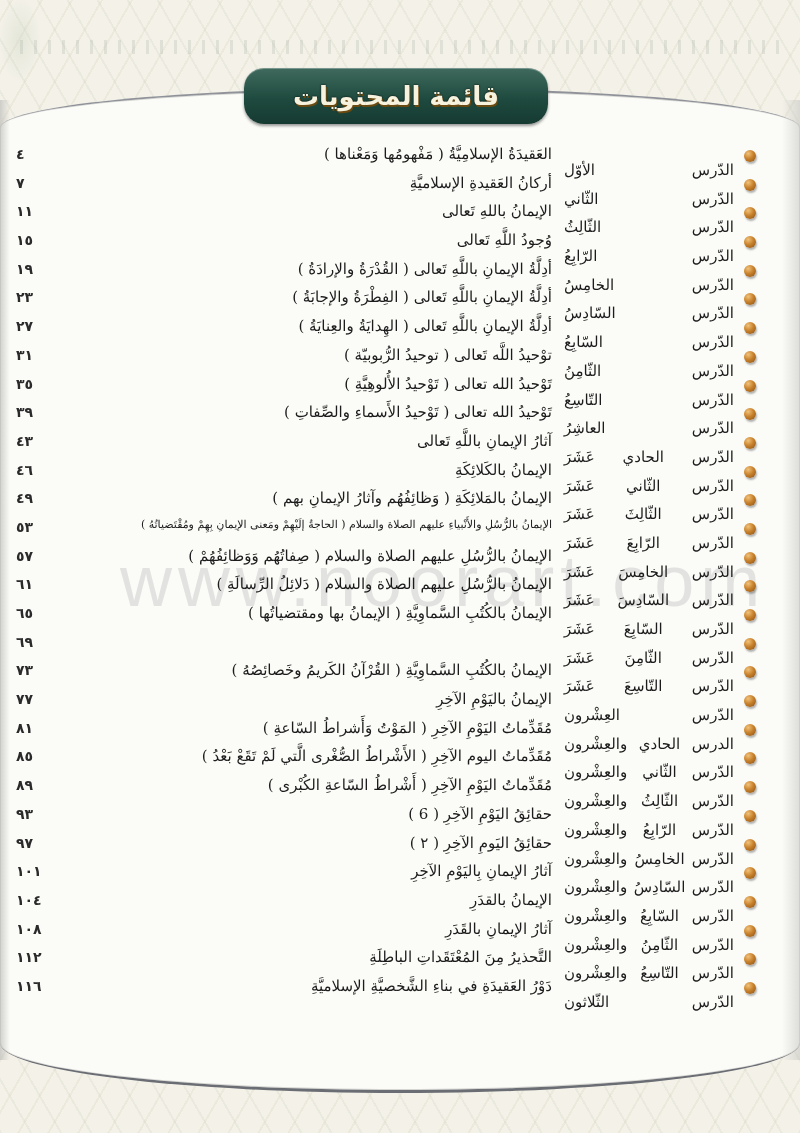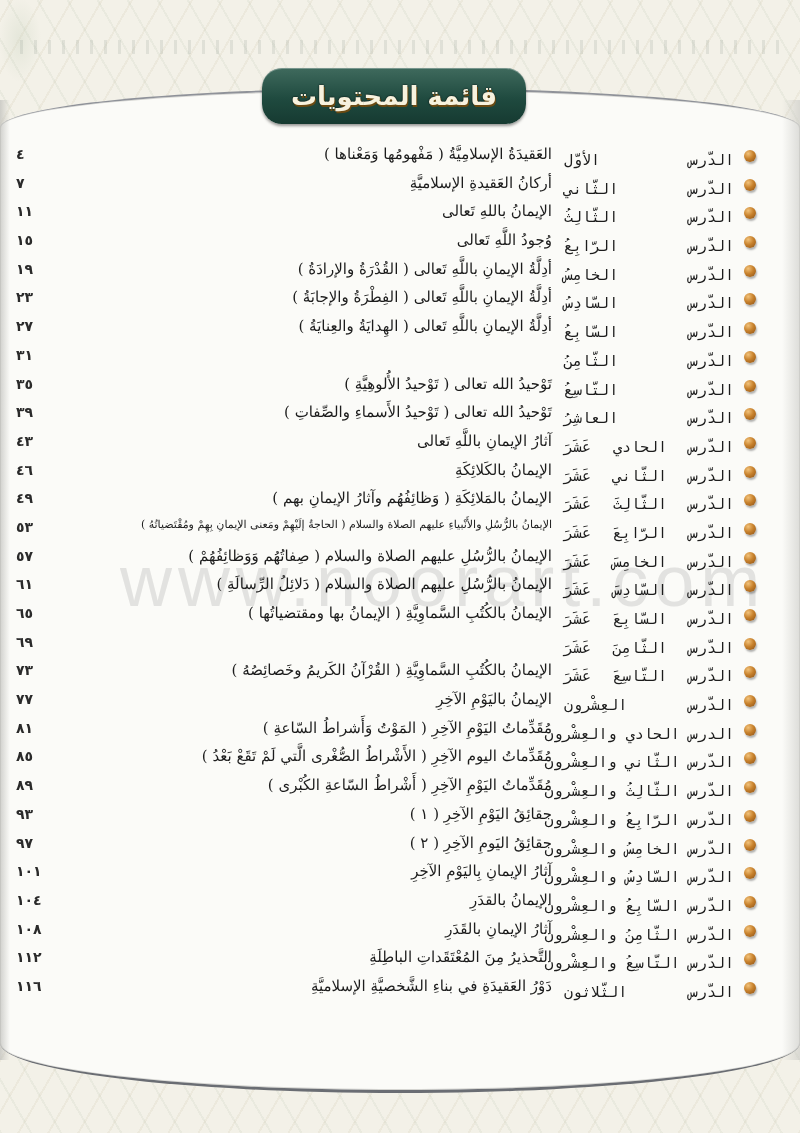--- a/index.html
+++ b/index.html
@@ -31,21 +31,21 @@
   }
   .page-right-shade {
     position: absolute; right: 0; top: 100px; width: 18px; height: 960px;
     background: linear-gradient(90deg, rgba(255,255,255,0), rgba(200,200,196,0.6));
   }
   .page-left-shade {
     position: absolute; left: 0; top: 100px; width: 10px; height: 960px;
     background: linear-gradient(90deg, rgba(190,190,186,0.7), rgba(255,255,255,0));
   }
   .title-pill {
-    position: absolute; left: 262px; top: 68px; width: 264px; height: 56px;
+    position: absolute; left: 244px; top: 68px; width: 304px; height: 56px;
     border-radius: 20px;
     background: linear-gradient(180deg, #3f6a5d 0%, #1f4a3f 55%, #163a31 100%);
     box-shadow: 0 2px 3px rgba(0,0,0,0.4), inset 0 1px 0 rgba(255,255,255,0.3);
     display: flex; align-items: center; justify-content: center;
   }
   .title-text {
     color: #f7f2de; font-family: "DejaVu Sans", sans-serif; font-weight: bold;
     font-size: 26px; direction: rtl;
     text-shadow: 1px 2px 0 #6b4a12, 0 0 2px #000;
   }
@@ -61,22 +61,22 @@
   .row {
     position: relative; height: 28.7px; direction: rtl;
     font-size: 15px; color: #1c1c1c;
   }
   .bullet {
     position: absolute; right: 44px; top: 7px; width: 12px; height: 12px; border-radius: 50%;
     background: radial-gradient(circle at 35% 30%, #f2c27a 0%, #c8822d 45%, #8a4e12 100%);
     box-shadow: 1px 2px 2px rgba(0,0,0,0.3);
   }
   .lesson {
-    position: absolute; right: 66px; top: 8px; width: 170px;
-    text-align: justify; text-align-last: justify; white-space: nowrap; font-family: Liberation Mono, monospace;
+    position: absolute; right: 66px; top: 18px; width: 170px;
+    text-align: justify; text-align-last: justify; white-space: nowrap;
   }
   .topic {
     position: absolute; right: 248px; top: 2px; white-space: nowrap;
   }
   .pagenum {
     position: absolute; left: 16px; top: 3px; width: 40px; text-align: left;
     direction: ltr; font-family: "DejaVu Sans", sans-serif; font-weight: bold;
     font-size: 14px; color: #2a2a2a;
   }
 </style>
@@ -134,20 +134,21 @@
     </li>
     <li class="row">
       <span class="bullet"></span>
       <span class="lesson">الدّرس السّابِعُ</span>
       <span class="topic">أدِلَّةُ الإيمانِ باللَّهِ تَعالى ( الهِدايَةُ والعِنايَةُ )</span>
       <span class="pagenum">٢٧</span>
     </li>
     <li class="row">
       <span class="bullet"></span>
       <span class="lesson">الدّرس الثّامِنُ</span>
+      <span class="topic">توْحيدُ اللَّه تَعالى ( توحيدُ الرُّبوبيّة )</span>
       <span class="pagenum">٣١</span>
     </li>
     <li class="row">
       <span class="bullet"></span>
       <span class="lesson">الدّرس التّاسِعُ</span>
       <span class="topic">تَوْحيدُ الله تعالى ( تَوْحيدُ الأُلوهِيَّةِ )</span>
       <span class="pagenum">٣٥</span>
     </li>
     <li class="row">
       <span class="bullet"></span>
@@ -228,21 +229,21 @@
     </li>
     <li class="row">
       <span class="bullet"></span>
       <span class="lesson">الدّرس الثّالِثُ والعِشْرون</span>
       <span class="topic">مُقَدِّماتُ اليَوْمِ الآخِرِ ( أَشْراطُ السّاعةِ الكُبْرى )</span>
       <span class="pagenum">٨٩</span>
     </li>
     <li class="row">
       <span class="bullet"></span>
       <span class="lesson">الدّرس الرّابِعُ والعِشْرون</span>
-      <span class="topic">حقائِقُ اليَوْمِ الآخِرِ ( ١ )</span>
+      <span class="topic">حقائِقُ اليَوْمِ الآخِرِ ( 6 )</span>
       <span class="pagenum">٩٣</span>
     </li>
     <li class="row">
       <span class="bullet"></span>
       <span class="lesson">الدّرس الخامِسُ والعِشْرون</span>
       <span class="topic">حقائِقُ اليَومِ الآخِرِ ( ٢ )</span>
       <span class="pagenum">٩٧</span>
     </li>
     <li class="row">
       <span class="bullet"></span>

